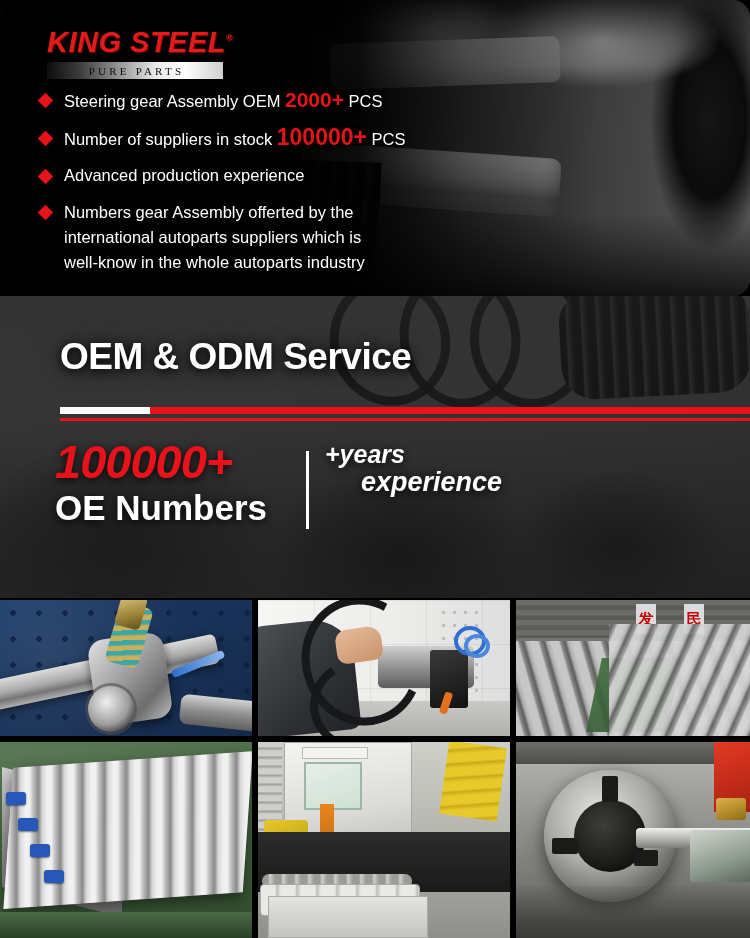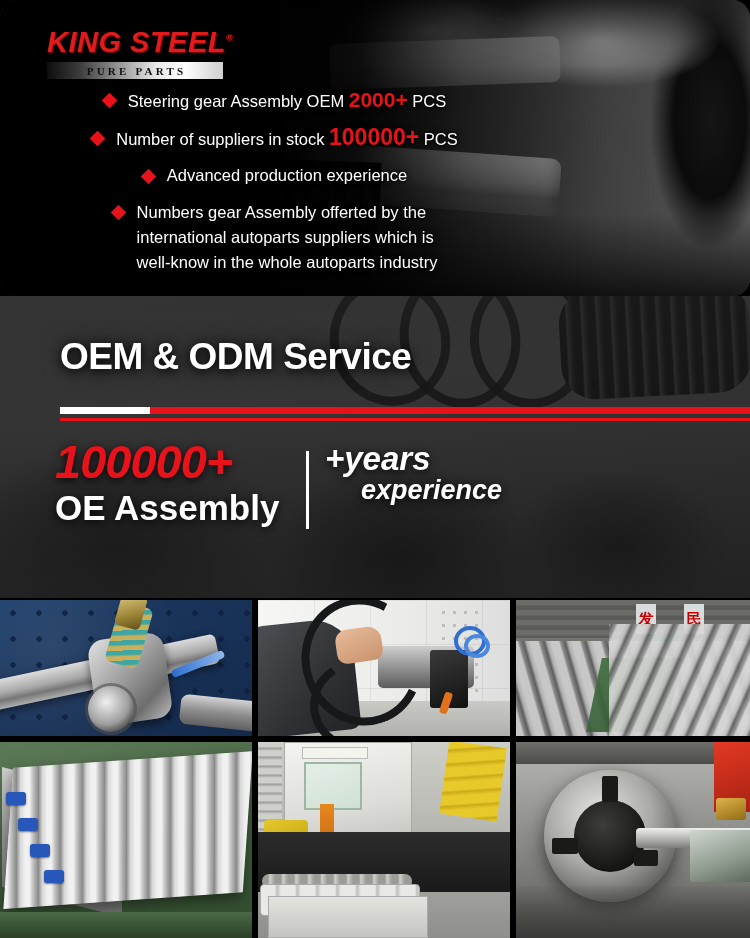--- a/index.html
+++ b/index.html
@@ -61,27 +61,27 @@
     font-family:"Liberation Sans","DejaVu Sans",sans-serif;
   }
   .logo-r{ font-size:9px; vertical-align:super; font-style:normal; color:#e01b1b; }
   .logo-bar{
     margin-top:5px; height:17px; width:176px;
     background:linear-gradient(90deg,#0d0d0d 0%,#3a3a3a 18%,#9a9a9a 42%,#e9e9e9 62%,#ffffff 78%,#cfcfcf 100%);
     display:flex; align-items:center; justify-content:center;
   }
   .logo-sub{
     font-family:"Liberation Serif","DejaVu Serif",serif;
-    font-size:11px; font-weight:bold; color:#111; letter-spacing:3.2px;
+    font-size:11px; font-weight:normal; color:#111; letter-spacing:3.2px;
     white-space:nowrap; padding-left:3px;
   }
 
   
   .features{ position:absolute; left:40px; top:88px; width:470px; }
-  .feat{ display:flex; align-items:flex-start; margin-bottom:13px;justify-content:center; }
+  .feat{ display:flex; align-items:flex-start; margin-bottom:13px; }
   .dia{
     width:11px; height:11px; background:#e8121b; flex:0 0 11px;
     transform:rotate(45deg); margin-top:7px; margin-right:13px;
     box-shadow:0 0 3px rgba(0,0,0,.8);
   }
   .feat-txt{
     color:#fff; font-size:16.5px; line-height:23px; font-weight:400;
     text-shadow:0 1px 3px rgba(0,0,0,.95), 0 0 6px rgba(0,0,0,.8);
   }
   .hl{ color:#e8121b; font-weight:bold; font-size:21px; }
@@ -142,21 +142,21 @@
   }
   .divider{ position:absolute; left:306px; top:13px; width:3px; height:78px; background:#fff; }
   .stat-right{ position:absolute; left:325px; top:-4px; width:420px; }
   .eighteen{
     color:#ff0a12; font-size:86px; font-weight:bold; font-style:italic;
     line-height:.92; letter-spacing:-4px; float:left; margin-right:2px;
     text-shadow:0 3px 10px rgba(0,0,0,.8);
   }
   .yr-wrap{ padding-top:8px; }
   .yrs{
-    color:#fff; font-size:33px; font-weight:bold; font-style:italic;
+    color:#fff; font-size:25px; font-weight:bold; font-style:italic;
     line-height:1.02; white-space:nowrap; text-shadow:0 2px 8px rgba(0,0,0,.9);
   }
   .exp{
     color:#fff; font-size:27px; font-weight:bold; font-style:italic;
     line-height:1.08; white-space:nowrap; margin-left:36px;
     text-shadow:0 2px 8px rgba(0,0,0,.9);
   }
 
   
   .grid{
@@ -482,21 +482,21 @@
     <div class="oem-shade"></div>
 
     <div class="oem-inner">
       <h1 class="oem-title">OEM &amp; ODM Service</h1>
       <div class="rule-thick"></div>
       <div class="rule-thin"></div>
 
       <div class="stats">
         <div class="stat-left">
           <div class="num-big">100000+</div>
-          <div class="num-label">OE Assembly</div>
+          <div class="num-label">OE Numbers</div>
         </div>
         <div class="divider"></div>
         <div class="stat-right">
           <div class="yr-wrap">
             <div class="yrs">+years</div>
             <div class="exp">experience</div>
           </div>
         </div>
       </div>
     </div>

